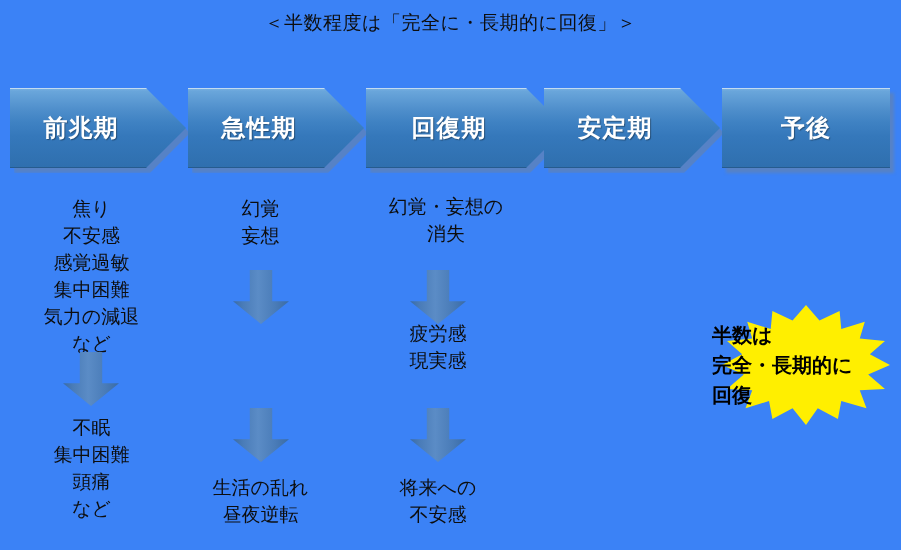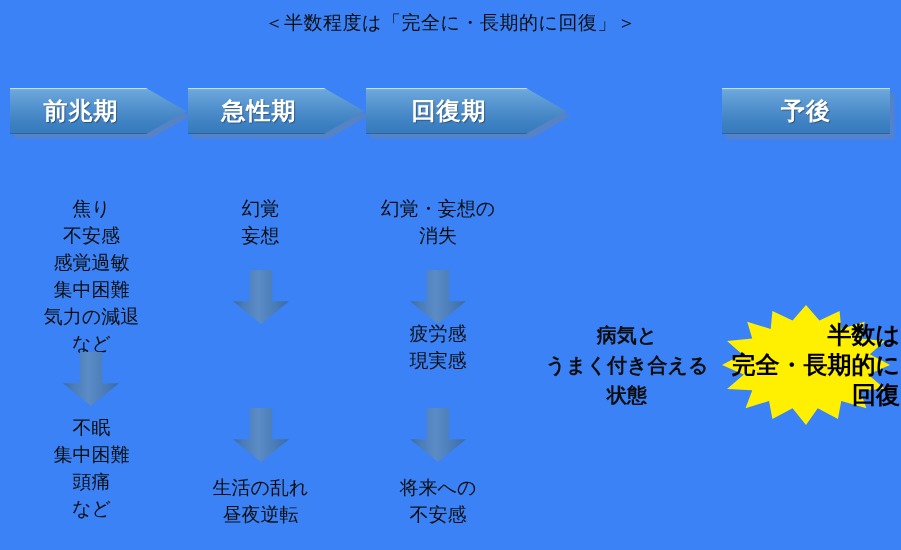--- a/index.html
+++ b/index.html
@@ -30,21 +30,21 @@
     line-height: 26px;
     letter-spacing: 0.5px;
     color: #0d0d0d;
     white-space: nowrap;
   }
 
   
   .chev-wrap {
     position: absolute;
     top: 88px;
-    height: 46px;
+    height: 80px;
     text-align: center;
   }
   .chev-shadow {
     position: absolute;
     left: 4px;
     top: 5px;
     width: 100%;
     height: 100%;
     background: rgba(120,130,140,0.45);
     filter: blur(1.5px);
@@ -125,23 +125,23 @@
     clip-path: polygon(
         50% 0%, 58% 13%, 70% 5%, 71% 20%, 85% 14%, 82% 28%,
         97% 30%, 88% 41%, 100% 50%, 87% 58%, 97% 70%, 82% 71%,
         86% 86%, 71% 80%, 69% 95%, 57% 86%, 50% 100%, 42% 86%,
         30% 95%, 28% 80%, 14% 86%, 18% 71%, 3% 70%, 13% 58%,
         0% 50%, 12% 41%, 3% 30%, 18% 28%, 15% 14%, 29% 20%,
         30% 5%, 42% 13%);
   }
   .burst-text {
     position: absolute;
-    text-align: right;
+    text-align: left;
     font-weight: bold;
-    font-size: 24px;
+    font-size: 20px;
     line-height: 30px;
     color: #000000;
     white-space: pre-line;
     z-index: 3;
   }
 </style>
 </head>
 <body>
 
 <div id="canvas">
@@ -159,20 +159,25 @@
     <div class="chev-body"></div>
     <div class="chev-label">急性期</div>
   </div>
 
   <div class="chev-wrap chev-arrow" style="left:366px; width:176px;padding-left:24px;">
     <div class="chev-shadow"></div>
     <div class="chev-body"></div>
     <div class="chev-label">回復期</div>
   </div>
 
+  <div class="chev-wrap chev-arrow" style="left:544px; width:176px;">
+    <div class="chev-shadow"></div>
+    <div class="chev-body"></div>
+    <div class="chev-label">安定期</div>
+  </div>
 
   <div class="chev-wrap" style="left:722px; width:168px;">
     <div class="chev-shadow"></div>
     <div class="chev-body"></div>
     <div class="chev-label">予後</div>
   </div>
 
   <div class="txt" style="left:9px; top:195px; width:165px;text-align:center;">焦り
 不安感
 感覚過敏
@@ -191,35 +196,32 @@
 妄想</div>
 
   <div class="arrow" style="left:233px; top:270px; width:56px; height:54px;"></div>
 
 
   <div class="arrow" style="left:233px; top:408px; width:56px; height:54px;"></div>
 
   <div class="txt" style="left:178px; top:474px; width:165px;">生活の乱れ
 昼夜逆転</div>
 
-  <div class="txt" style="left:352px; top:195px; width:172px;">幻覚・妄想の
+  <div class="txt" style="left:360px; top:195px; width:172px;font-family:Liberation Mono, monospace;">幻覚・妄想の
 消失</div>
 
   <div class="arrow" style="left:410px; top:270px; width:56px; height:54px;"></div>
 
   <div class="txt" style="left:352px; top:320px; width:172px;">疲労感
 現実感</div>
 
   <div class="arrow" style="left:410px; top:408px; width:56px; height:54px;"></div>
 
   <div class="txt" style="left:352px; top:474px; width:172px;">将来への
 不安感</div>
 
-  <div class="txt bold" style="left:527px; top:320px; width:200px;">病気と
-うまく付き合える
-状態</div>
 
   <div class="burst" style="left:722px; top:305px; width:168px; height:120px;"></div>
   <div class="burst-text" style="left:712px; top:320px; width:188px;">半数は
 完全・長期的に
 回復</div>
 
 </div>
 
 </body></html>

